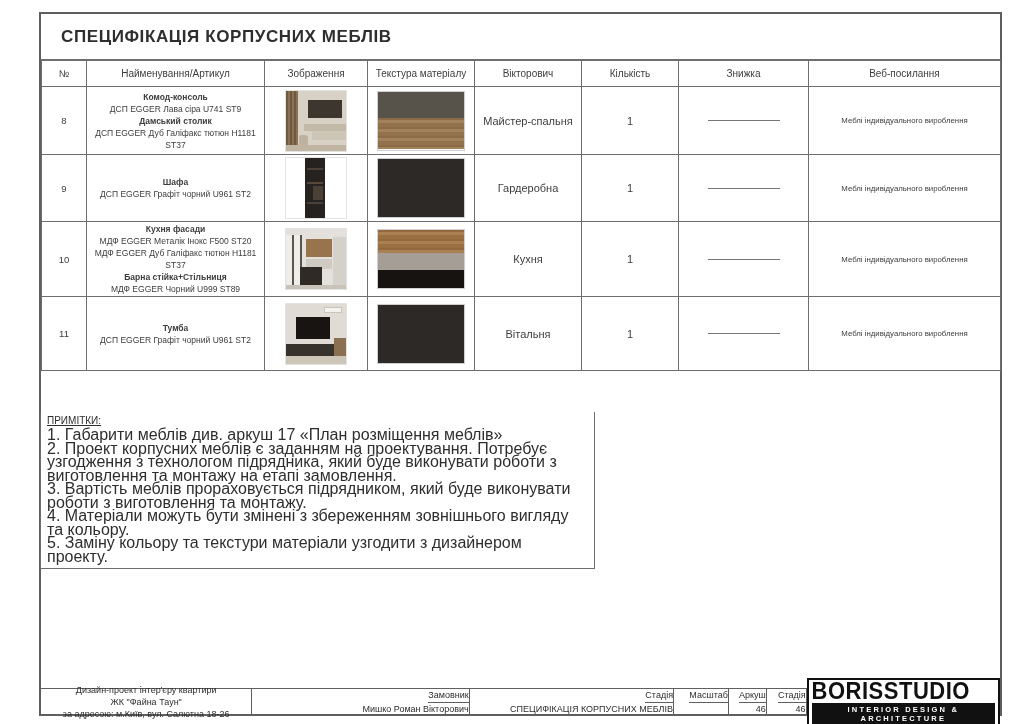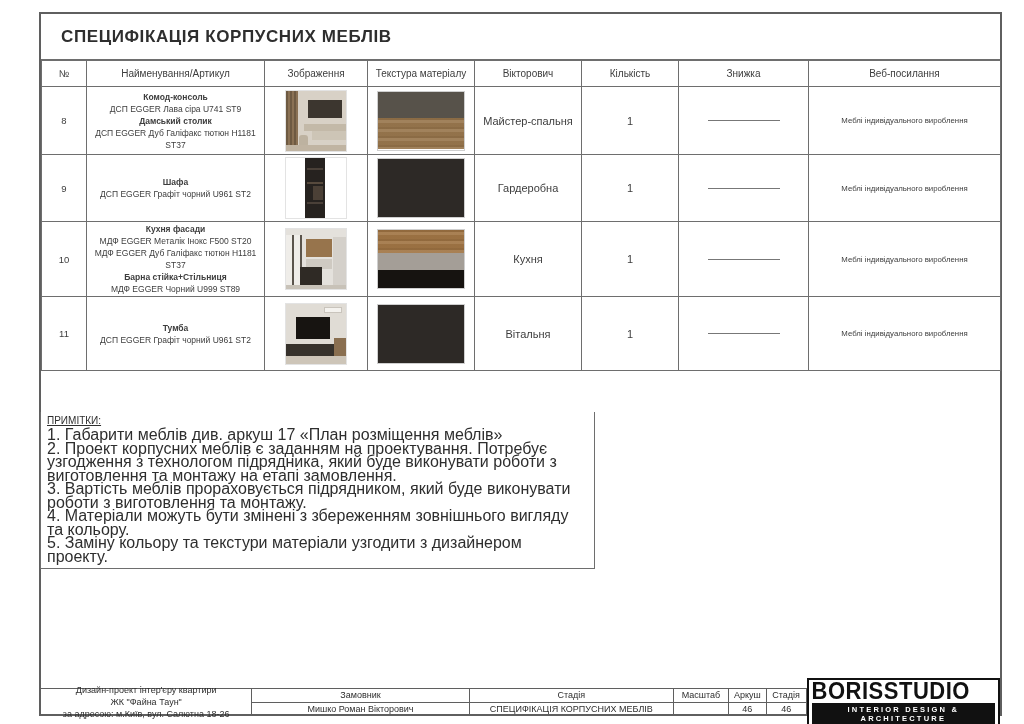--- a/index.html
+++ b/index.html
@@ -40,21 +40,21 @@
     margin-left:-1px; padding:3px 8px 5px 6px;margin-top:41px; }
   .notes .nh { font-size:10px; text-decoration:underline; margin-bottom:2px; color:#2e2e2e; }
   .notes .ni { font-size:16px; line-height:13.5px; color:#2e2e2e; }
 
   
   .footer { position:absolute; left:0; right:0; bottom:0; height:26px; border-top:1px solid #5f5f5f;
     display:flex; }
   .fcell { border-right:1px solid #5f5f5f; height:100%; display:flex; flex-direction:column; }
   .fcell:last-child { border-right:none; }
   .f-project { width:212px; justify-content:center; align-items:center; font-size:9px; line-height:12px; text-align:center; color:#2e2e2e; }
-  .f-2row { text-align:center; color:#2e2e2e; }
+  .f-2row { text-align:center; color:#2e2e2e;align-items:flex-end; }
   .f-2row .lab { height:14px; border-bottom:1px solid #5f5f5f; font-size:9px; line-height:13px; }
   .f-2row .val { flex:1; display:flex; align-items:center; justify-content:center; font-size:9px; }
   .f-customer { width:218px; }
   .f-stage { width:205px; }
   .f-scale { width:55px; }
   .f-sheet { width:38px; }
   .f-sheets { width:40px; }
   .f-logo { width:194px; border-right:none; align-items:center; justify-content:center; }
   .logo-box { border:2px solid #111; background:#fff; padding:1px 3px 2px 3px; margin-top:2px; }
   .logo-name { font-size:22px; font-weight:700; letter-spacing:0.5px; color:#111;

